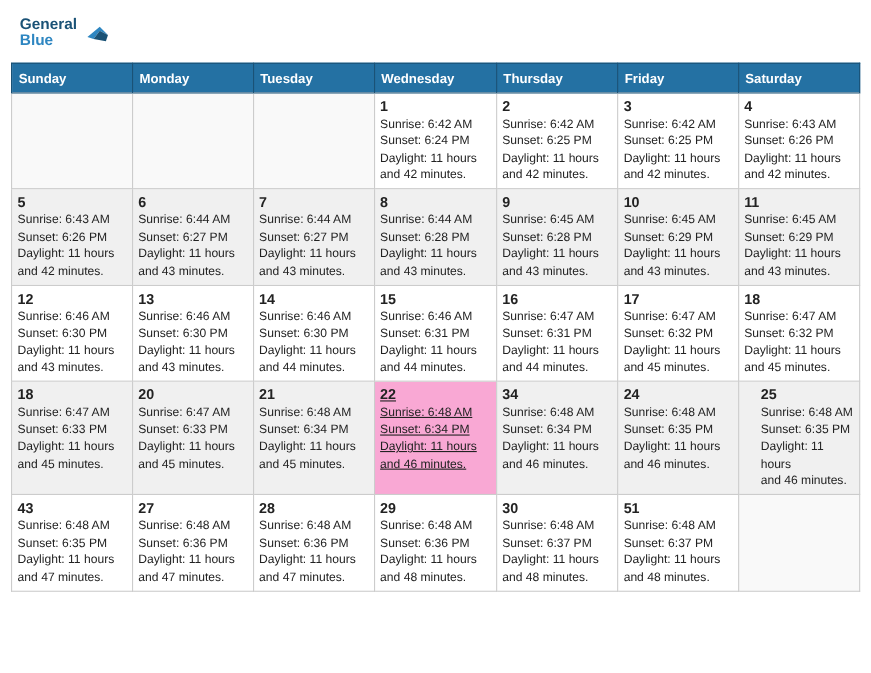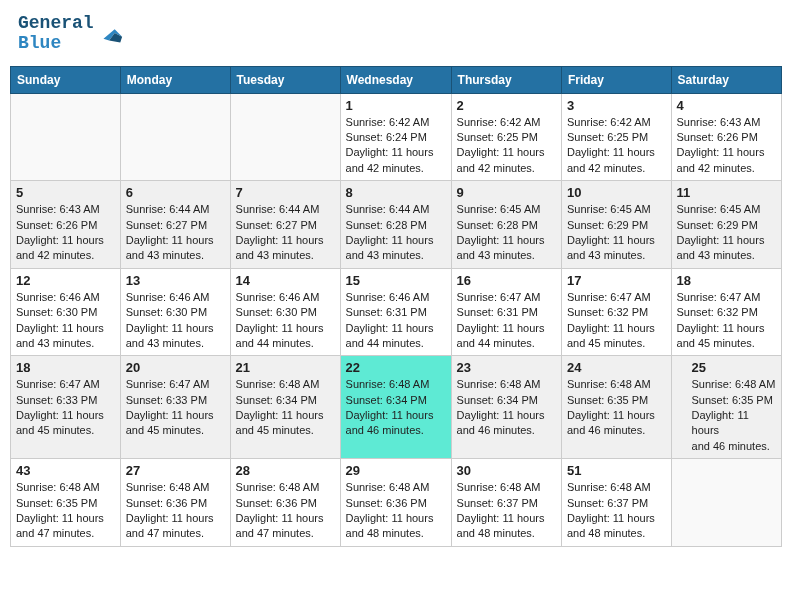--- a/index.html
+++ b/index.html
@@ -15,25 +15,24 @@
       justify-content: space-between;
       align-items: flex-start;
       margin-bottom: 8px;
       padding: 4px 8px;
     }
     .logo {
       display: flex;
       align-items: center;
     }
     .logo-text {
-      font-size: 18px;
+      font-size: 14px;
       font-weight: bold;
       color: #1a5276;
       line-height: 1.1;
-      font-family: Liberation Mono, monospace;
     }
     .logo-text span {
       color: #2e86c1;
       text-align: center;
     }
     .logo-icon {
       width: 28px;
       height: 28px;
       margin-left: 2px;
     }
@@ -280,29 +279,29 @@
 Daylight: 11 hours
 and 45 minutes.</div>
         </td>
         <td style="background: rgb(240, 240, 240);">
           <span class="day-num">21</span>
           <div class="day-info" style="white-space: pre-line;">Sunrise: 6:48 AM
 Sunset: 6:34 PM
 Daylight: 11 hours
 and 45 minutes.</div>
         </td>
-        <td style="background: #5eead4;">
+        <td style="background: #f9a8d4; text-decoration: underline;">
           <span class="day-num">22</span>
           <div class="day-info" style="white-space: pre-line;">Sunrise: 6:48 AM
 Sunset: 6:34 PM
 Daylight: 11 hours
 and 46 minutes.</div>
         </td>
         <td style="background: rgb(240, 240, 240);">
-          <span class="day-num">23</span>
+          <span class="day-num">34</span>
           <div class="day-info" style="white-space: pre-line;">Sunrise: 6:48 AM
 Sunset: 6:34 PM
 Daylight: 11 hours
 and 46 minutes.</div>
         </td>
         <td style="background: rgb(240, 240, 240);">
           <span class="day-num">24</span>
           <div class="day-info" style="white-space: pre-line;">Sunrise: 6:48 AM
 Sunset: 6:35 PM
 Daylight: 11 hours

